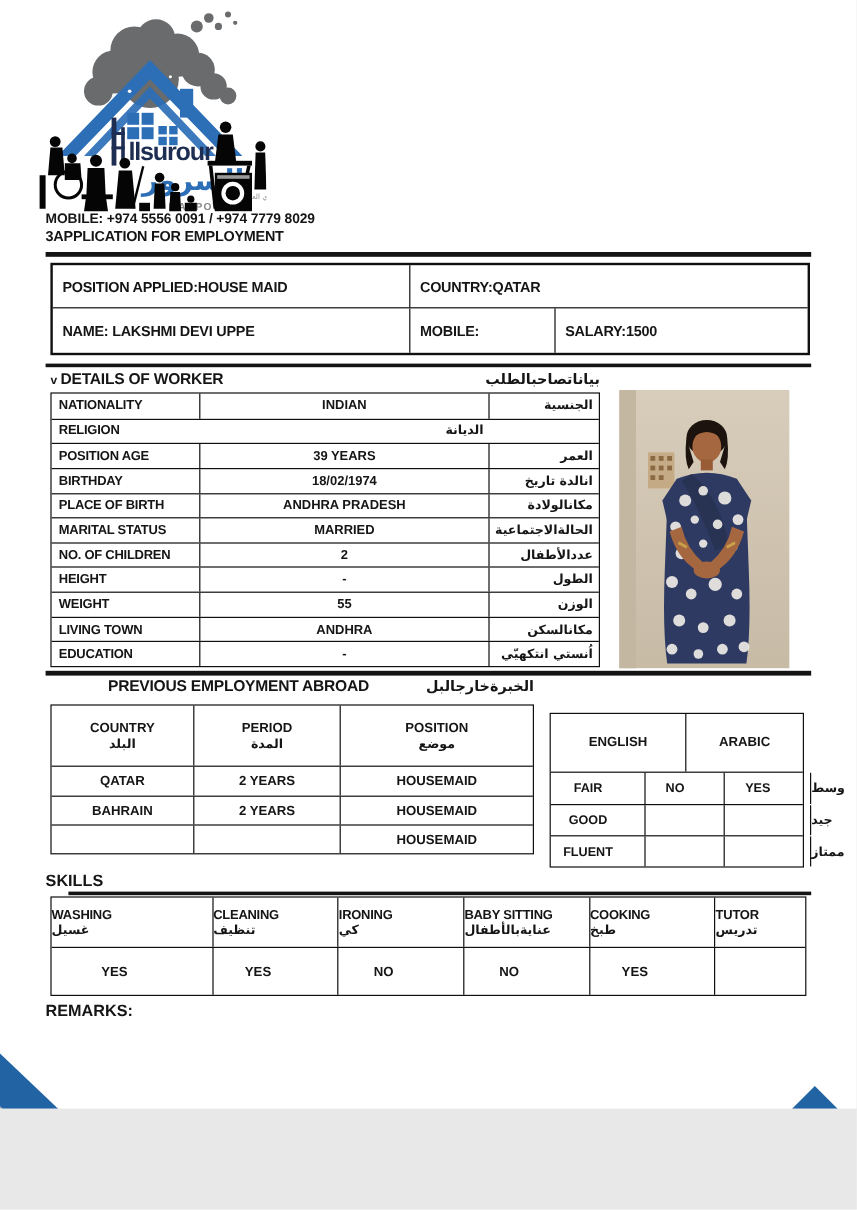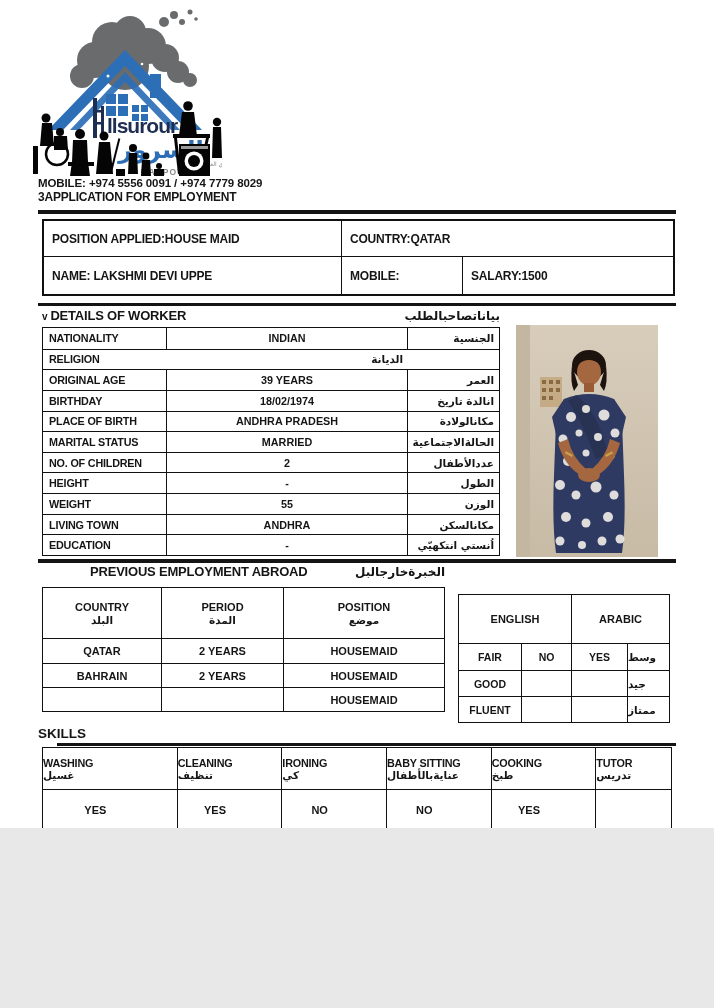--- a/index.html
+++ b/index.html
@@ -1,18 +1,18 @@
 <!DOCTYPE html>
 <html><head>
 <meta charset="utf-8">
 <style>
   * { margin:0; padding:0; box-sizing:border-box; }
   html,body { background:#e8e8e8; }
   .page {
-    position:relative; width:714px; height:828px; margin:0 auto;
+    position:relative; width:714px; height:924px; margin:0 auto;
     background:#ffffff; overflow:hidden;
     font-family:"Liberation Sans", sans-serif; color:#151515;
   }
   .abs { position:absolute; }
   .ar { font-family:"DejaVu Sans", sans-serif; direction:rtl; }
   .rule { position:absolute; background:#141414; }
 
   .mobile-line { left:38px; top:177px; font-size:11.5px; font-weight:600; letter-spacing:-0.1px; }
   .app-title { left:38px; top:190px; font-size:12px; font-weight:800; letter-spacing:-0.2px; }
 
@@ -47,21 +47,21 @@
   .t-emp .dr { display:grid; grid-template-columns:118px 122px 1fr; height:24px; }
   .t-emp .dr + .dr { border-top:1.4px solid #101010; }
   .t-emp .dc { display:flex; align-items:center; justify-content:center; font-size:11px; font-weight:700; }
   .hc .arx { font-size:10.5px; font-weight:700; }
 
   
   .t-lang { left:458px; top:594px; width:212px; height:129px; border:1.8px solid #101010; }
   .t-lang .hd { display:grid; grid-template-columns:112px 1fr; height:49px; border-bottom:1.6px solid #101010; }
   .t-lang .hd .hc { display:flex; align-items:center; justify-content:center; font-size:11px; font-weight:700; }
   .t-lang .hd .hc + .hc { border-left:1.6px solid #101010; }
-  .t-lang .dr { display:grid; grid-template-columns:62px 50px 56px 1fr; height:26px; }
+  .t-lang .dr { display:grid; grid-template-columns:62px 50px 56px 1fr; height:26px;gap:16px; }
   .t-lang .dr + .dr { border-top:1.4px solid #101010; }
   .t-lang .dc { display:flex; align-items:center; justify-content:center; font-size:10.5px; font-weight:700; }
   .t-lang .dc + .dc { border-left:1.4px solid #101010; }
   .t-lang .dc.arx { justify-content:flex-end; padding-right:4px; font-size:10.5px; }
 
   
   .t-skill { left:42px; top:747px; width:630px; height:83px; border:1.8px solid #101010; }
   .t-skill .hd { display:grid; grid-template-columns:repeat(6,1fr); height:42px; border-bottom:1.4px solid #101010; }
   .t-skill .hd .hc { display:flex; flex-direction:column; align-items:flex-start; justify-content:center;
                      font-size:10.8px; font-weight:700; letter-spacing:-0.2px; }
@@ -195,21 +195,21 @@
     <div class="row">
       <div class="lc">NATIONALITY</div>
       <div class="vc">INDIAN</div>
       <div class="ac ar">الجنسية</div>
     </div>
     <div class="row">
       <div class="lc">RELIGION</div>
       <div class="ac ar">الديانة</div>
     </div>
     <div class="row">
-      <div class="lc">ORIGINAL AGE</div>
+      <div class="lc">POSITION AGE</div>
       <div class="vc">39 YEARS</div>
       <div class="ac ar">العمر</div>
     </div>
     <div class="row">
       <div class="lc">BIRTHDAY</div>
       <div class="vc">18/02/1974</div>
       <div class="ac ar">انالدة تاريخ</div>
     </div>
     <div class="row">
       <div class="lc">PLACE OF BIRTH</div>

